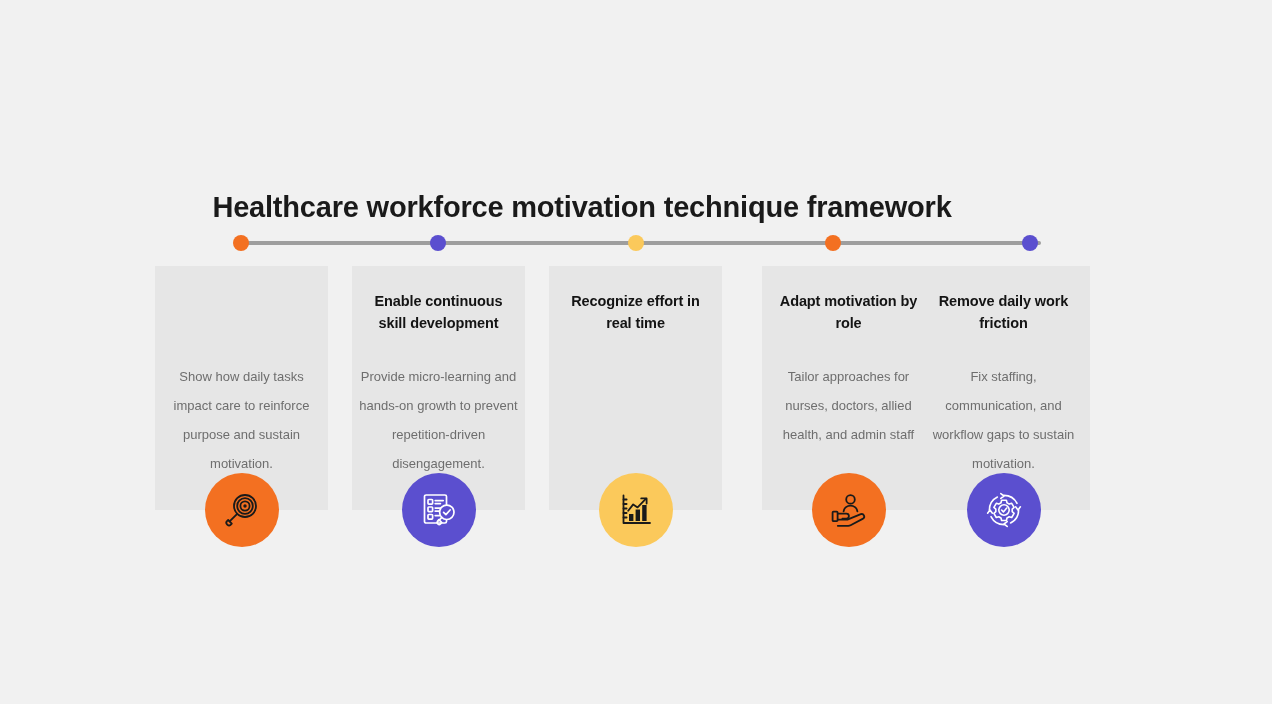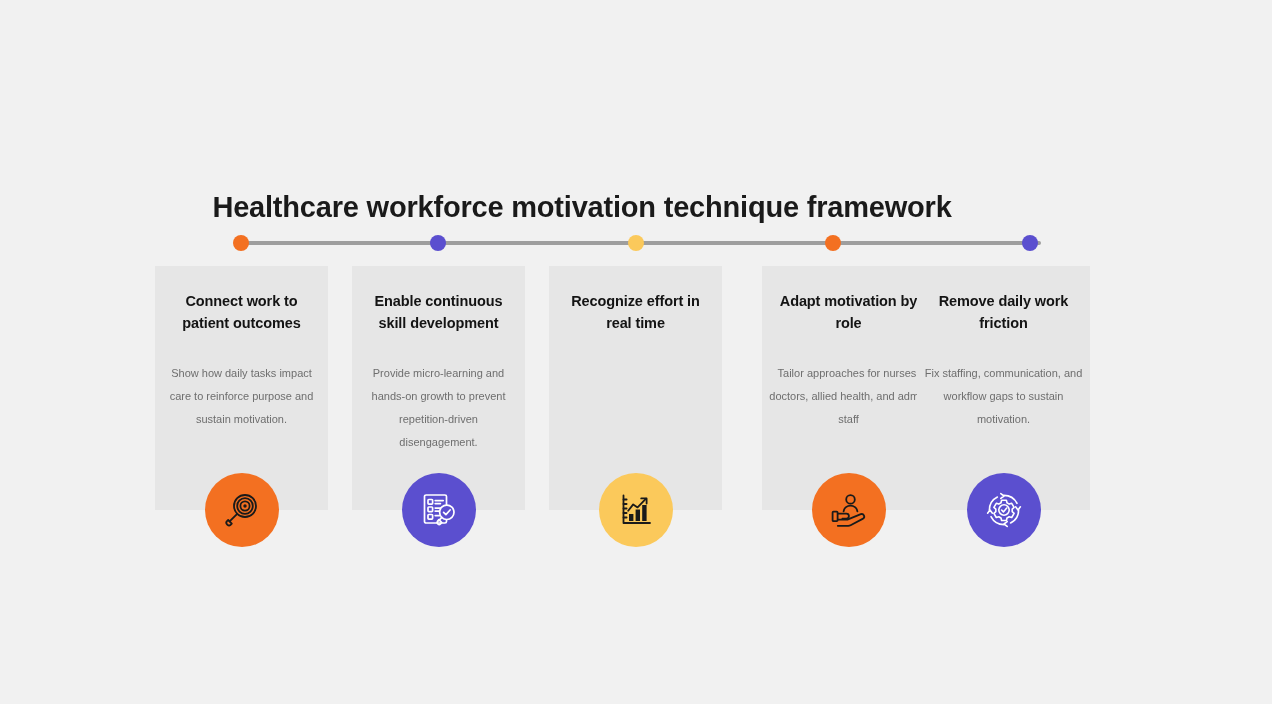--- a/index.html
+++ b/index.html
@@ -87,22 +87,22 @@
     line-height: 22px;
     color: #141414;
     letter-spacing: -0.1px;
   }
   .card-body {
     position: absolute;
     top: 96px;
     left: 7px;
     width: 159px;
     text-align: center;
-    font-size: 11px;
-    line-height: 23px;
+    font-size: 13px;
+    line-height: 29px;
     color: #6e6e6e;
   }
 
   
   .icon-circle {
     position: absolute;
     top: 207px;
     left: 50%;
     transform: translateX(-50%);
     width: 74px;
@@ -128,21 +128,20 @@
     <div class="timeline-dot" style="left: 0px; background: rgb(243, 112, 33);"></div>
     <div class="timeline-dot" style="left: 197px; background: rgb(91, 79, 207);"></div>
     <div class="timeline-dot" style="left: 395px; background: rgb(251, 201, 91);"></div>
     <div class="timeline-dot" style="left: 592px; background: rgb(243, 112, 33);"></div>
     <div class="timeline-dot" style="left: 789px; background: rgb(91, 79, 207);"></div>
   </div>
 
   <div class="cards">
 
     <div class="card" style="left: 0px; background: rgb(230, 230, 230);">
-      <div class="card-title">Connect work to patient outcomes</div>
       <div class="card-body">Show how daily tasks impact care to reinforce purpose and sustain motivation.</div>
       <div class="icon-circle" style="background: rgb(243, 112, 33);">
         <svg width="38" height="38" viewBox="0 0 38 38" fill="none" stroke="#1a1a1a" stroke-width="1.8" stroke-linecap="round" stroke-linejoin="round">
           <circle cx="22" cy="15" r="11"></circle>
           <circle cx="22" cy="15" r="7.8"></circle>
           <circle cx="22" cy="15" r="4.6"></circle>
           <circle cx="22" cy="15" r="1.7" fill="#1a1a1a" stroke="none"></circle>
           <path d="M14.2 22.8 L6.6 30.4"></path>
           <path d="M5.2 29 L4.0 30.2 a2.2 2.2 0 0 0 0 3.1 l0.5 0.5 a2.2 2.2 0 0 0 3.1 0 l1.2 -1.2 Z"></path>
         </svg>

